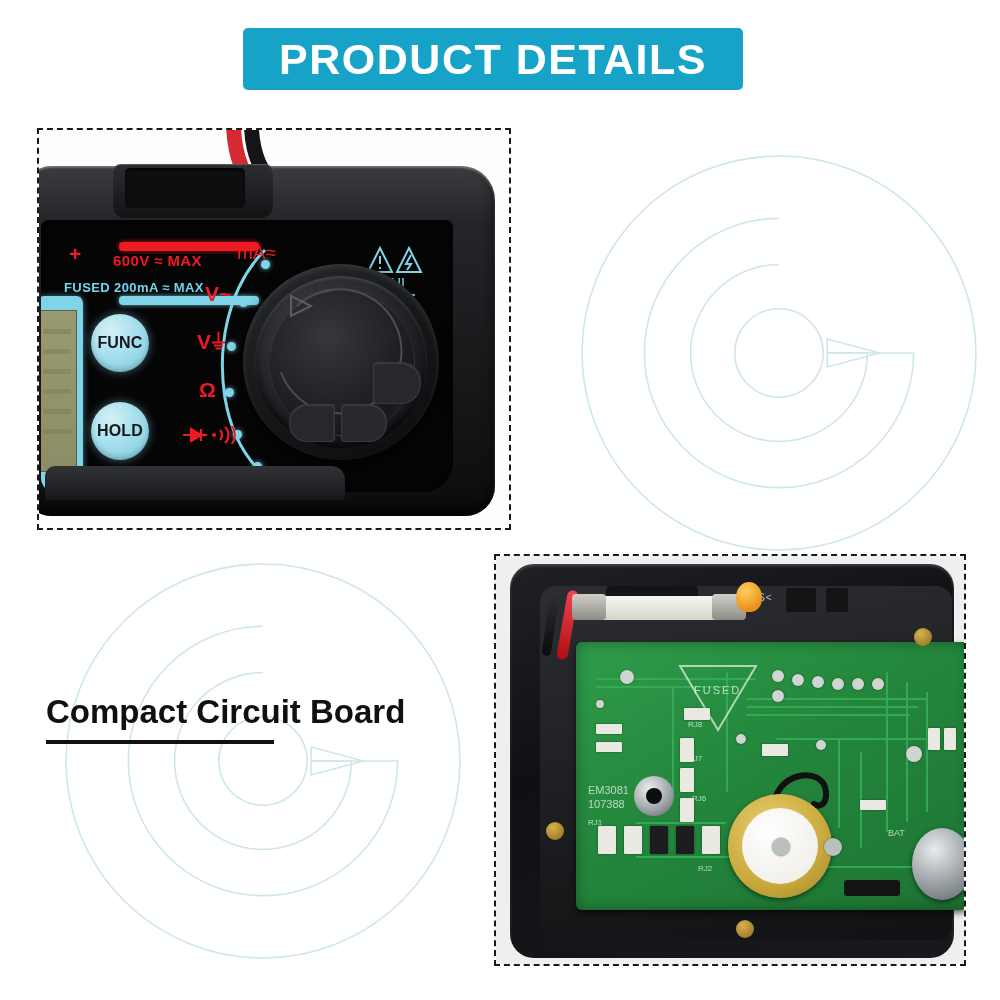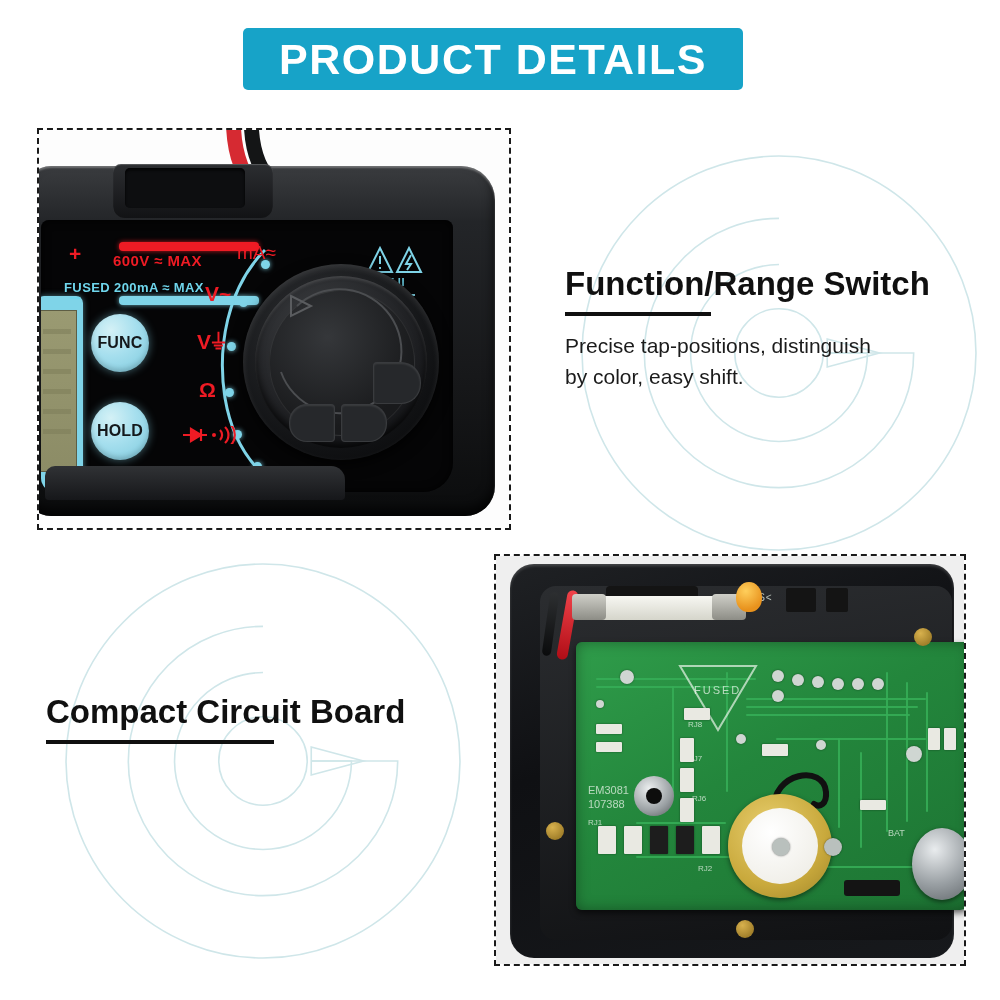--- a/index.html
+++ b/index.html
@@ -348,28 +348,20 @@
               <div class="grip" id="grip-c"></div>
             </div>
           </div>
 
         </div>
         <div class="mm-bottomlip"></div>
       </div>
     </div>
   </div>
 
-  <div class="textblock" id="text-switch">
-    <div class="tb-title">Function/Range Switch</div>
-    <div class="tb-rule"></div>
-    <div class="tb-body">
-      <div>Precise tap-positions, distinguish</div>
-      <div>by color, easy shift.</div>
-    </div>
-  </div>
 
   <div class="textblock" id="text-board">
     <div class="tb-title">Compact Circuit Board</div>
     <div class="tb-rule"></div>
     <div class="tb-body">
     </div>
   </div>
 
   <div class="frame" id="frame-board">
     <div class="pcb-stage">

